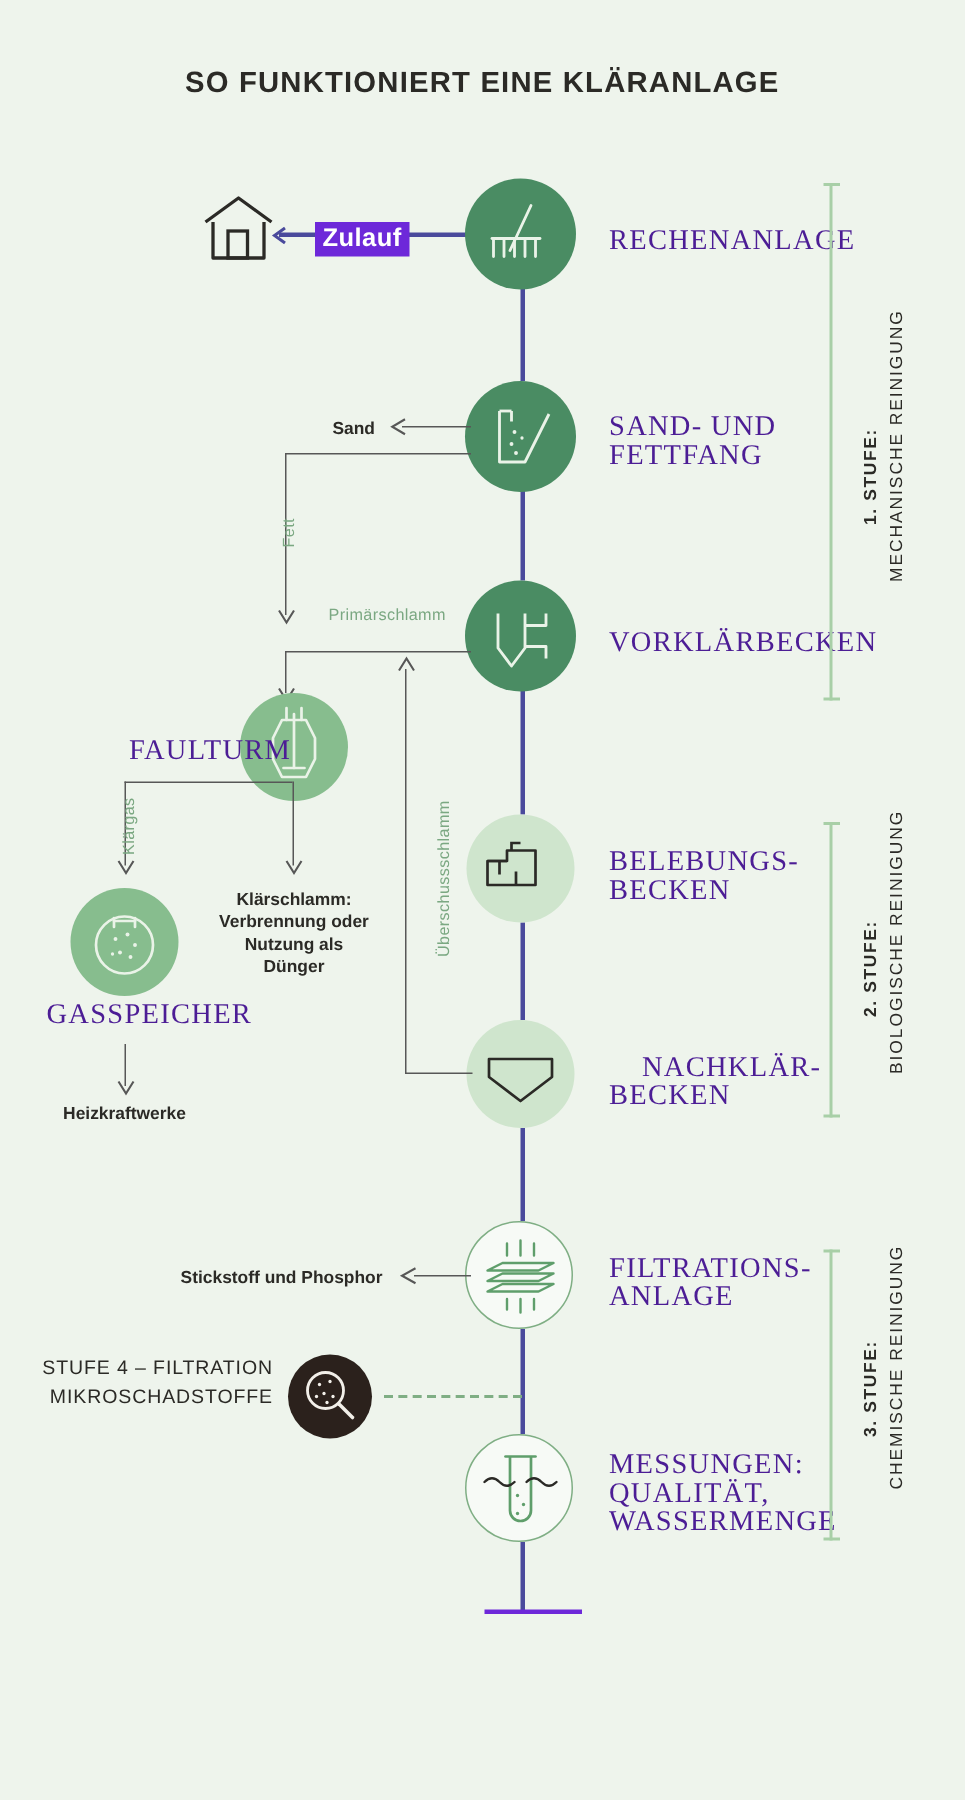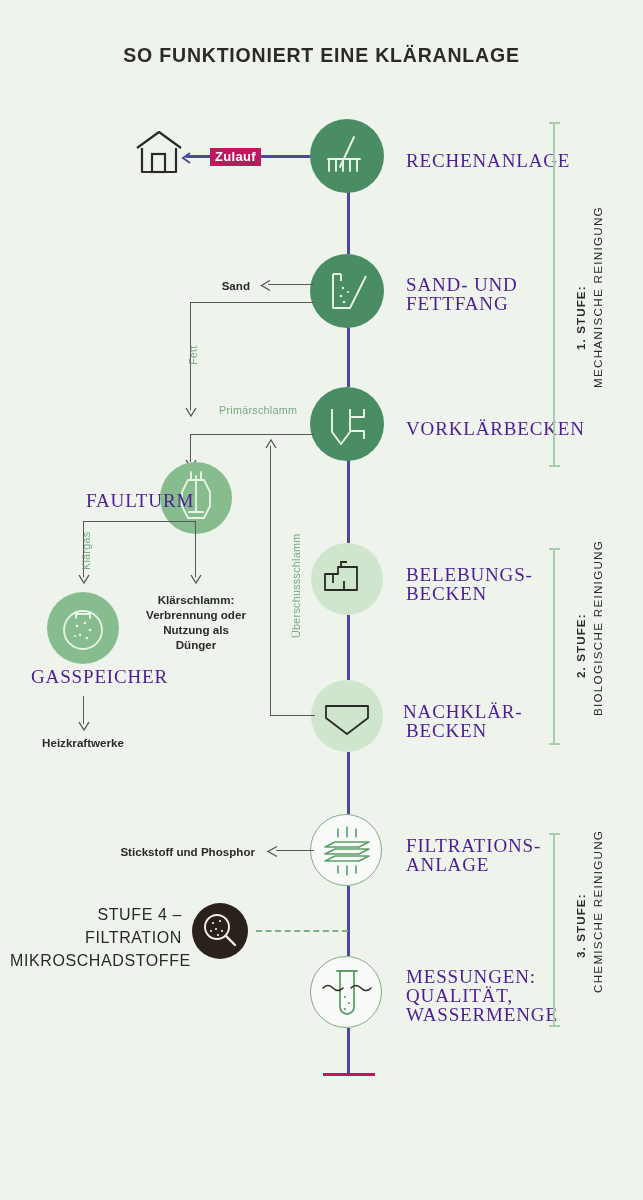--- a/index.html
+++ b/index.html
@@ -84,23 +84,23 @@
     white-space: nowrap;
   }
   .flow-label.vert {
     transform-origin: 0 0;
     transform: rotate(-90deg);
   }
 
   
   .badge {
     position: absolute;
-    background: #be185d;
+    background: #6d28d9;
     color: #ffffff;
-    font-size: 13px;
+    font-size: 17px;
     font-weight: bold;
     letter-spacing: 0.3px;
     padding: 1.5px 5px 2.5px 5px;
     line-height: 1.1;
   }
 
   
   .gline {
     position: absolute;
     background: #575757;
@@ -154,21 +154,21 @@
   }
 
   
   .planung {
     position: absolute;
     text-align: right;
     color: #2b2a26;
     line-height: 1.45;
   }
   .planung .p1 { font-size: 13px; font-weight: bold; letter-spacing: 0.5px; }
-  .planung .p2 { font-size: 16px; letter-spacing: 0.6px; }
+  .planung .p2 { font-size: 13px; letter-spacing: 0.6px; }
 </style>
 </head>
 <body>
 
 <div id="page">
 
   <div class="title">SO FUNKTIONIERT EINE KLÄRANLAGE</div>
 
   <div class="spine" style="top:192px;height:62px;"></div>
   <div class="spine" style="top:327px;height:60px;"></div>
@@ -315,21 +315,21 @@
     </svg>
   </div>
   <div class="node-label" style="left:406px;top:562px;">BELEBUNGS-</div>
   <div class="node-label" style="left:406px;top:581px;">BECKEN</div>
 
   <div class="node n-light" style="left:311px;top:680px;width:72px;height:72px;">
     <svg width="72" height="72" viewBox="0 0 72 72">
       <path d="M15 26 L57 26 L57 38 L36 54 L15 38 Z" fill="none" stroke="#2b2a26" stroke-width="1.8" stroke-linejoin="round"></path>
     </svg>
   </div>
-  <div class="node-label" style="left:403px;top:699px;">NACHKLÄR-</div>
+  <div class="node-label" style="left:428px;top:699px;">NACHKLÄR-</div>
   <div class="node-label" style="left:406px;top:718px;">BECKEN</div>
 
   <div class="gline h" style="left:270px;top:715px;width:45px;"></div>
   <div class="gline v" style="left:270px;top:446px;height:270px;"></div>
   <div class="arrow" style="left:265px;top:437px;">
     <svg width="12" height="13" viewBox="0 0 12 13">
       <path d="M1 10 L6 2 L11 10" fill="none" stroke="#575757" stroke-width="1.4"></path>
     </svg>
   </div>
   <div class="flow-label vert" style="left:290px;top:638px;">Überschussschlamm</div>

